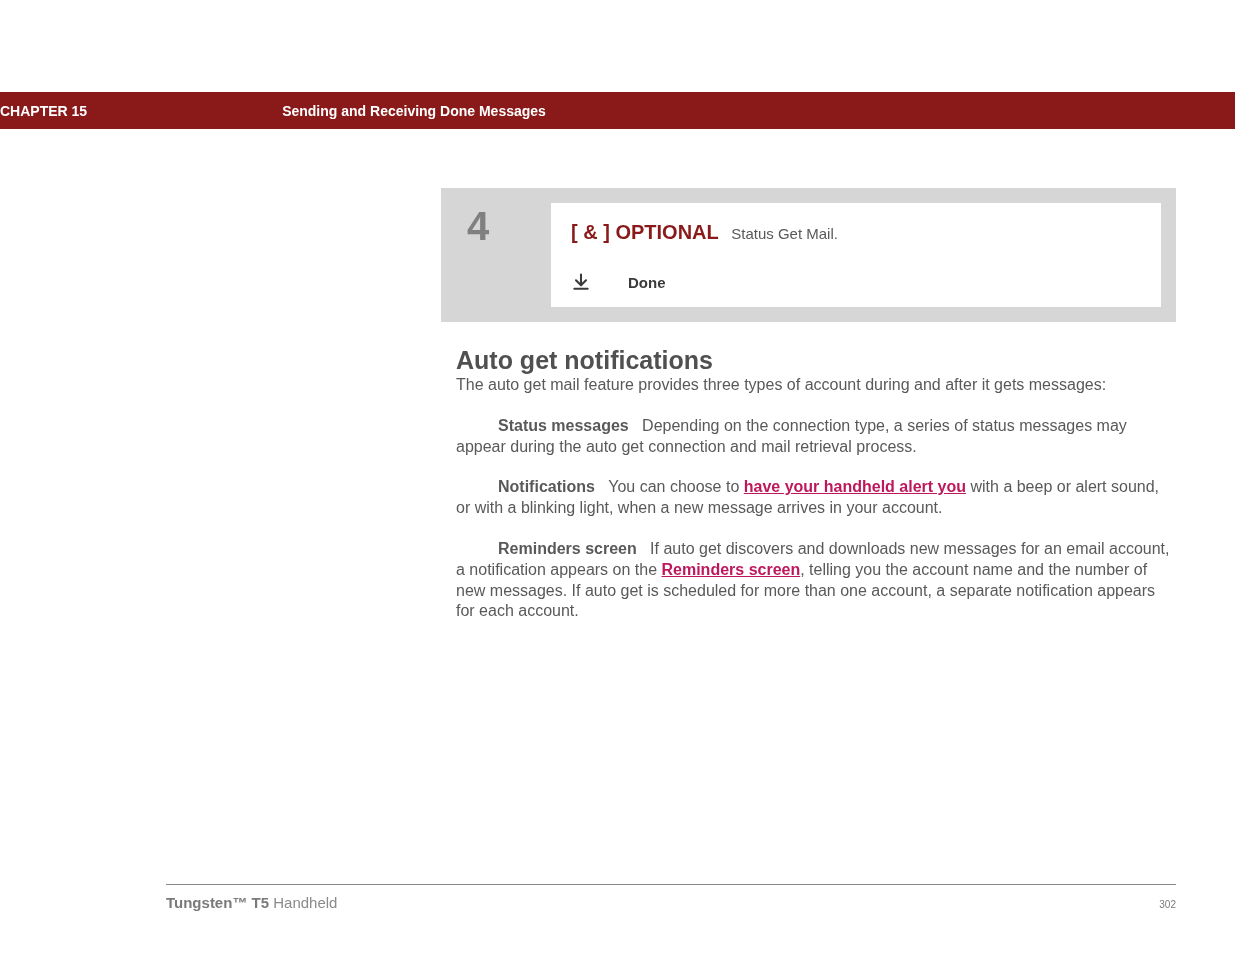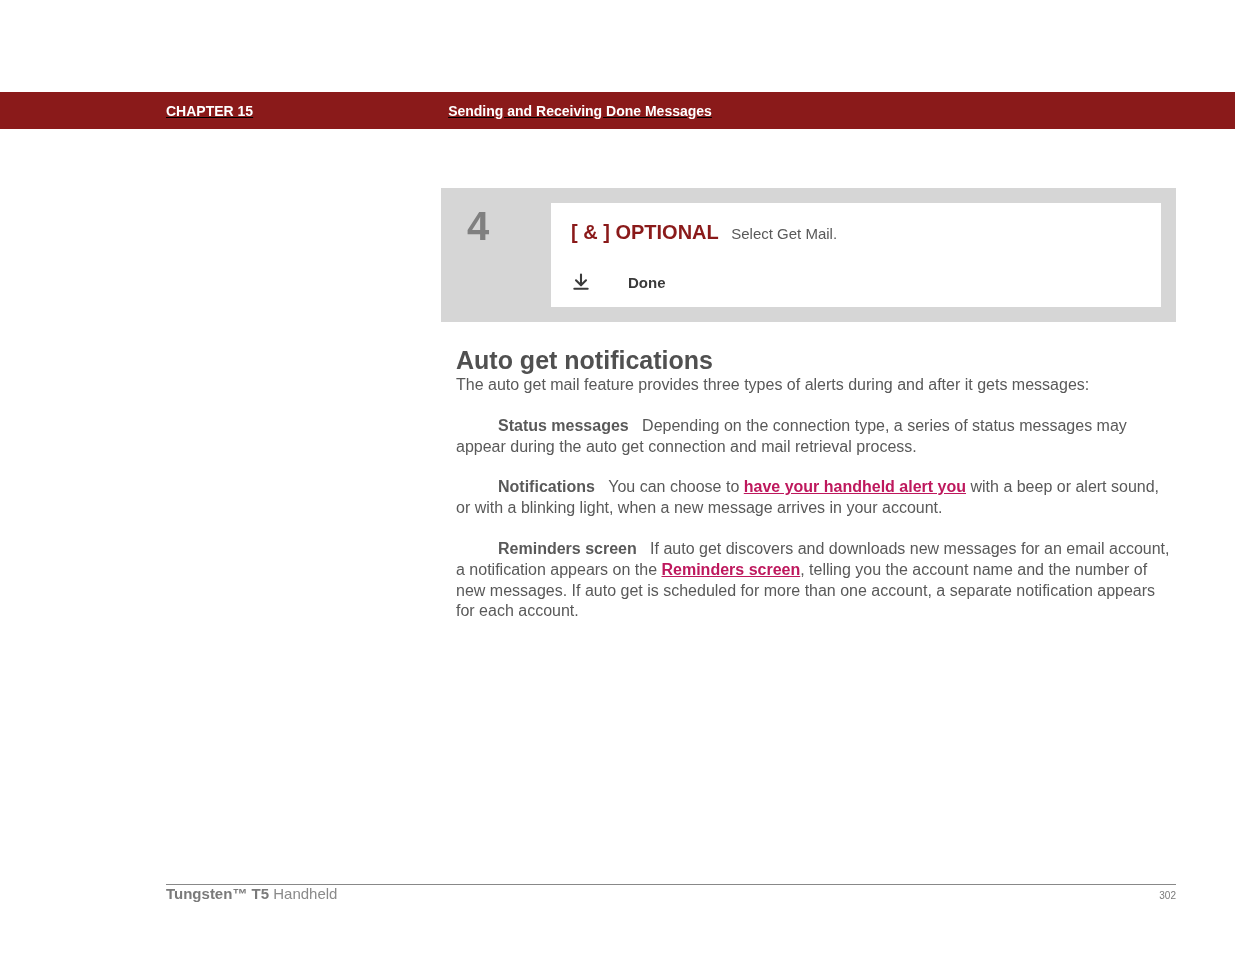--- a/index.html
+++ b/index.html
@@ -15,24 +15,22 @@
       top: 92px;
       left: 0;
       width: 100%;
       height: 37px;
       background: #8a1a1a;
       display: flex;
       align-items: center;
     }
     .header-inner {
       width: 100%;
-      padding-left: 166px;
       display: flex;
       align-items: flex-start;
-      text-decoration: underline;
     }
     .chapter-label {
       color: #ffffff;
       font-weight: bold;
       font-size: 14px;
     }
     .chapter-title {
       color: #ffffff;
       font-weight: bold;
       font-size: 14px;
@@ -121,20 +119,21 @@
       font-weight: bold;
       text-decoration: underline;
       color: #be185d;
     }
     .footer {
       position: absolute;
       top: 884px;
       left: 166px;
       width: 1010px;
       border-top: 1px solid #888;
+      padding-top: 9px;
       display: flex;
       justify-content: space-between;
       align-items: baseline;
     }
     .footer-left {
       font-size: 15px;
       color: #8a8a8a;
     }
     .footer-left .bold {
       font-weight: bold;
@@ -155,36 +154,36 @@
   </div>
 </div>
 
 <div class="step-box">
   <div class="step-number-cell">
     <div class="step-number">4</div>
   </div>
   <div class="step-content">
     <div>
       <span class="optional-label">[ &amp; ]  OPTIONAL</span>
-      <span class="optional-text">Select Get Mail.</span>
+      <span class="optional-text">Status Get Mail.</span>
     </div>
     <div class="done-row">
       <span class="done-icon">
         <svg viewBox="0 0 24 24" width="20" height="20">
           <path d="M12 3 L12 15 M6 10 L12 16 L18 10 M4 20 L20 20" stroke="#3a3a3a" stroke-width="2.5" fill="none" stroke-linecap="round" stroke-linejoin="round"></path>
         </svg>
       </span>
       <span class="done-label">Done</span>
     </div>
   </div>
 </div>
 
 <div class="content-area">
   <h2 class="section-heading">Auto get notifications</h2>
-  <p class="intro-text">The auto get mail feature provides three types of alerts during and after it gets messages:</p>
+  <p class="intro-text">The auto get mail feature provides three types of account during and after it gets messages:</p>
 
   <p class="para">
     <span class="para-label">Status messages</span>&nbsp;&nbsp;&nbsp;<span>Depending on the connection type, a series of status messages may appear during the auto get connection and mail retrieval process.</span>
   </p>
 
   <p class="para">
     <span class="para-label">Notifications</span>&nbsp;&nbsp;&nbsp;<span>You can choose to </span><a class="link">have your handheld alert you</a><span> with a beep or alert sound, or with a blinking light, when a new message arrives in your account.</span>
   </p>
 
   <p class="para">

